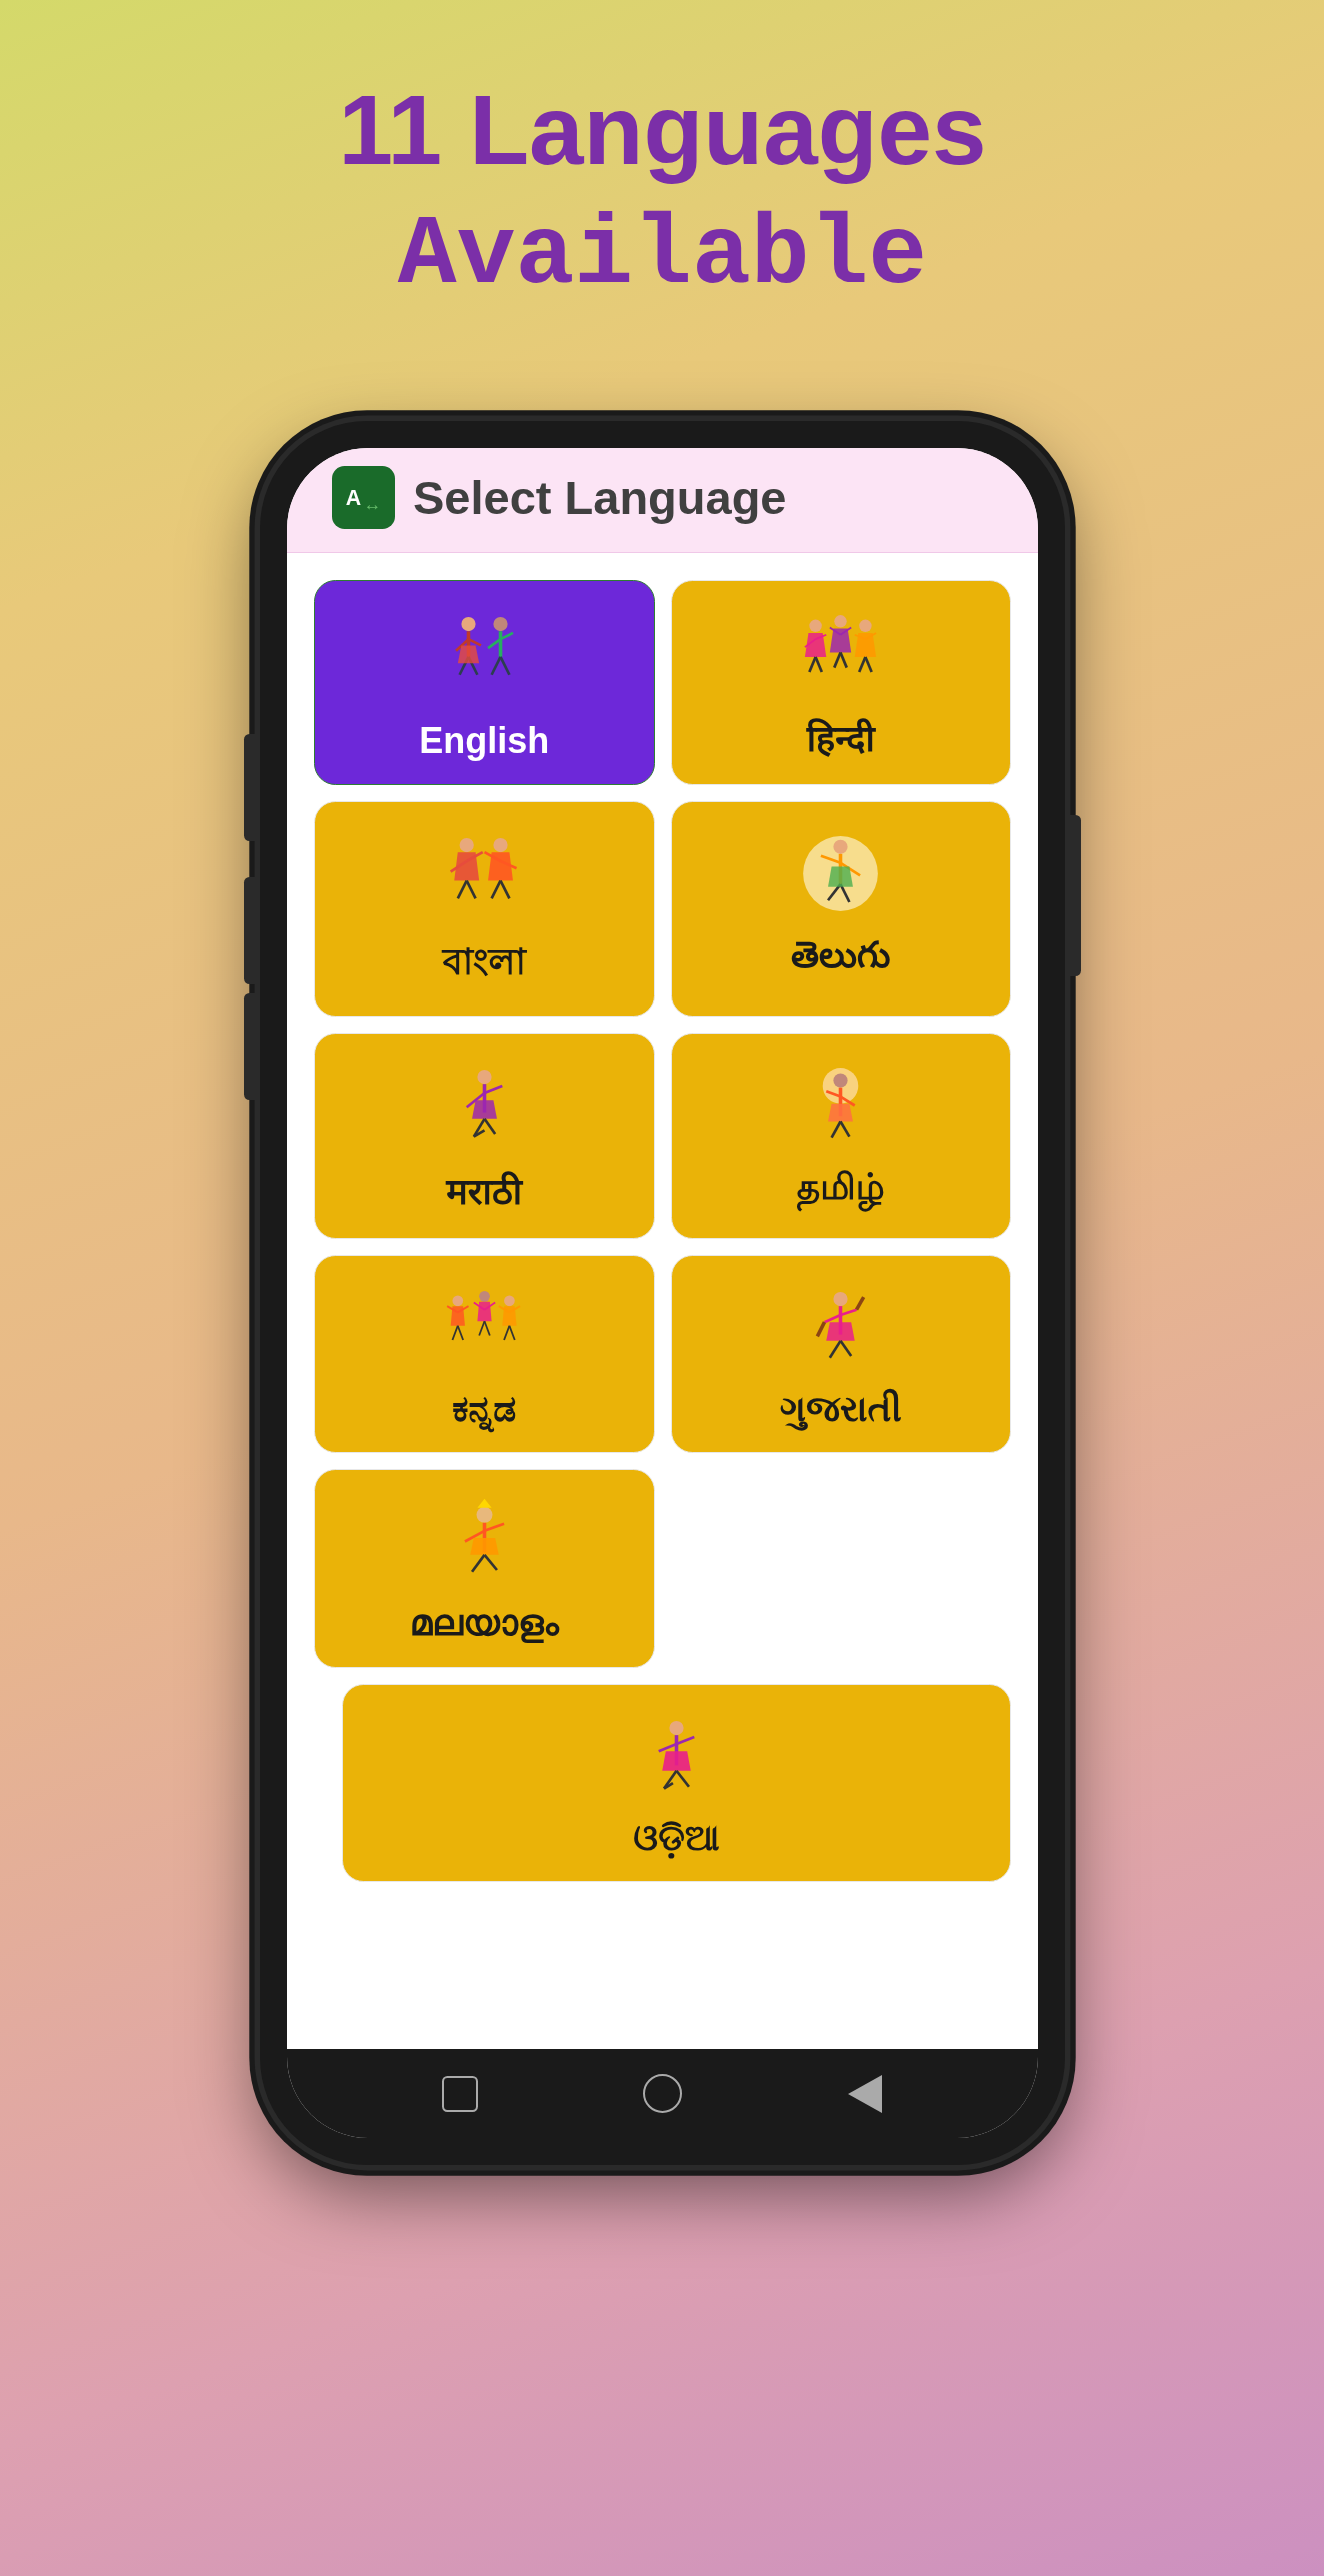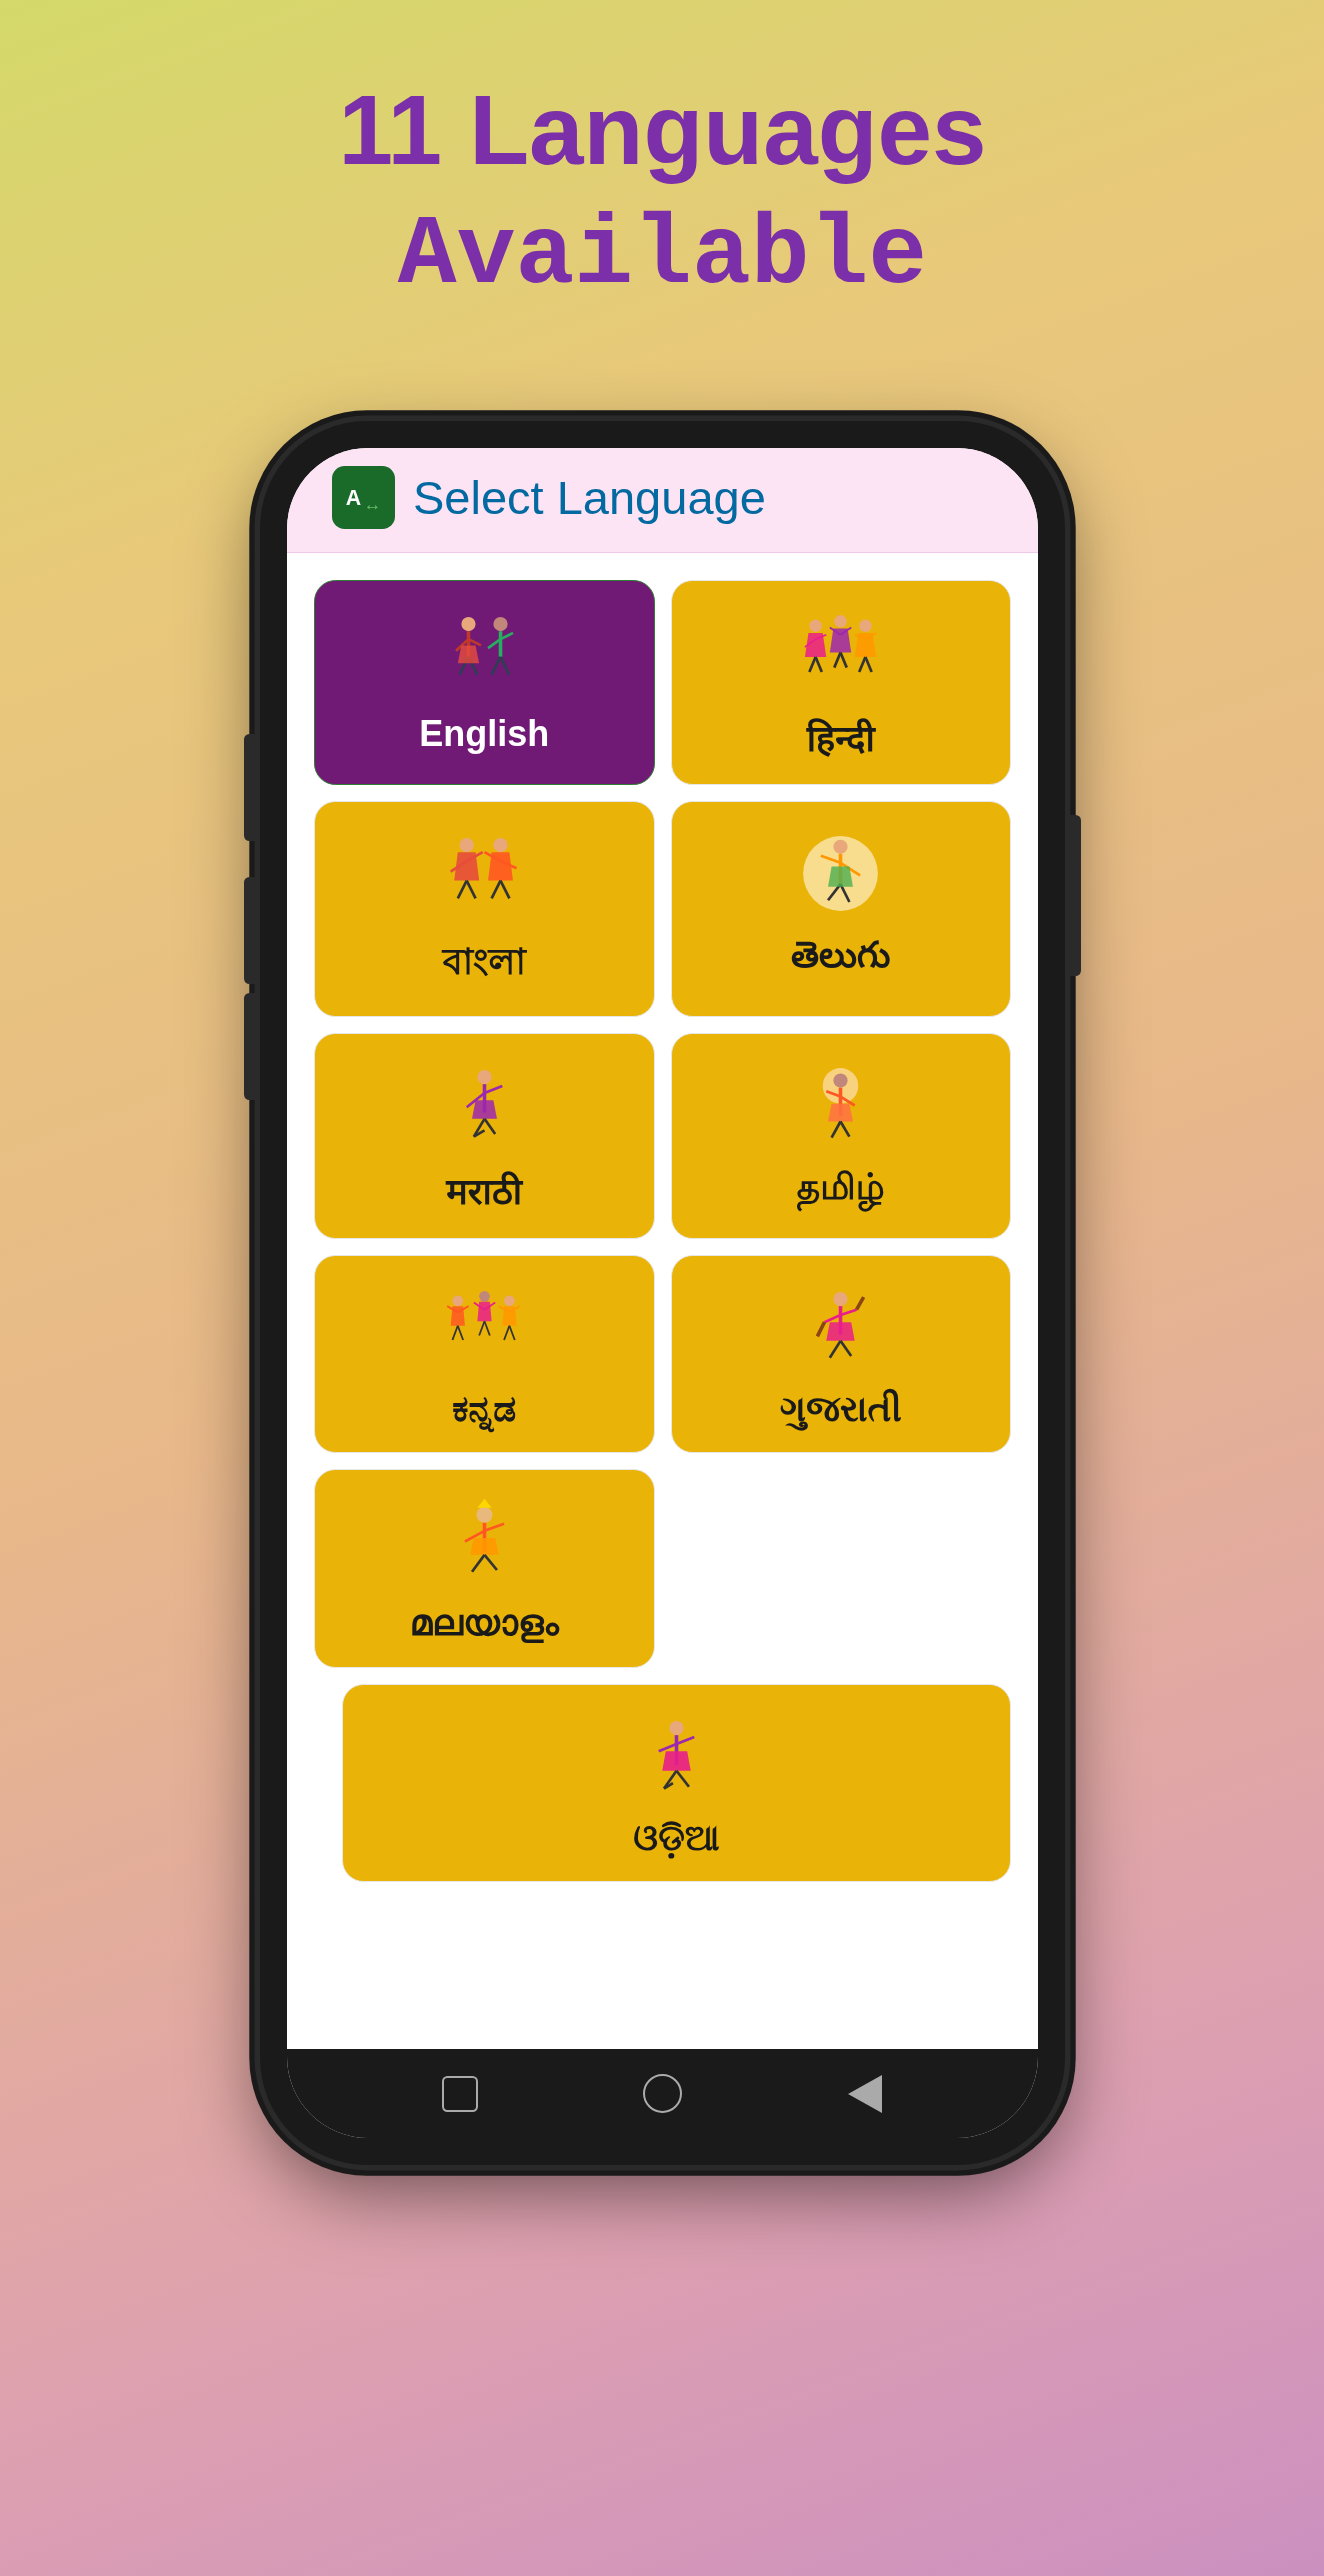--- a/index.html
+++ b/index.html
@@ -103,22 +103,22 @@
       border-radius: 12.5px;
       display: flex;
       align-items: center;
       justify-content: center;
       font-size: 34px;
       color: white;
     }
 
     .header-title {
       font-size: 47px;
-      font-weight: 400;
-      color: #0369a1;
+      font-weight: 700;
+      color: #404040;
     }
 
     
     .content-area {
       flex: 1;
       overflow-y: auto;
       background: white;
       padding: 27px 27px 18px;
     }
 
@@ -134,22 +134,23 @@
       padding: 27px 18px 22.4px;
       display: flex;
       flex-direction: column;
       align-items: center;
       gap: 16px;
       background: #eab308;
       cursor: pointer;
     }
 
     .lang-card.selected {
-      background: #701a75;
+      background: #6d28d9;
       border-color: #2e7d32;
+      justify-content: space-between;
     }
 
     .lang-card.full-width {
       grid-column: 1 / -1;
       margin-left: 28px;
     }
 
     .lang-name {
       font-size: 36px;
       font-weight: 600;

